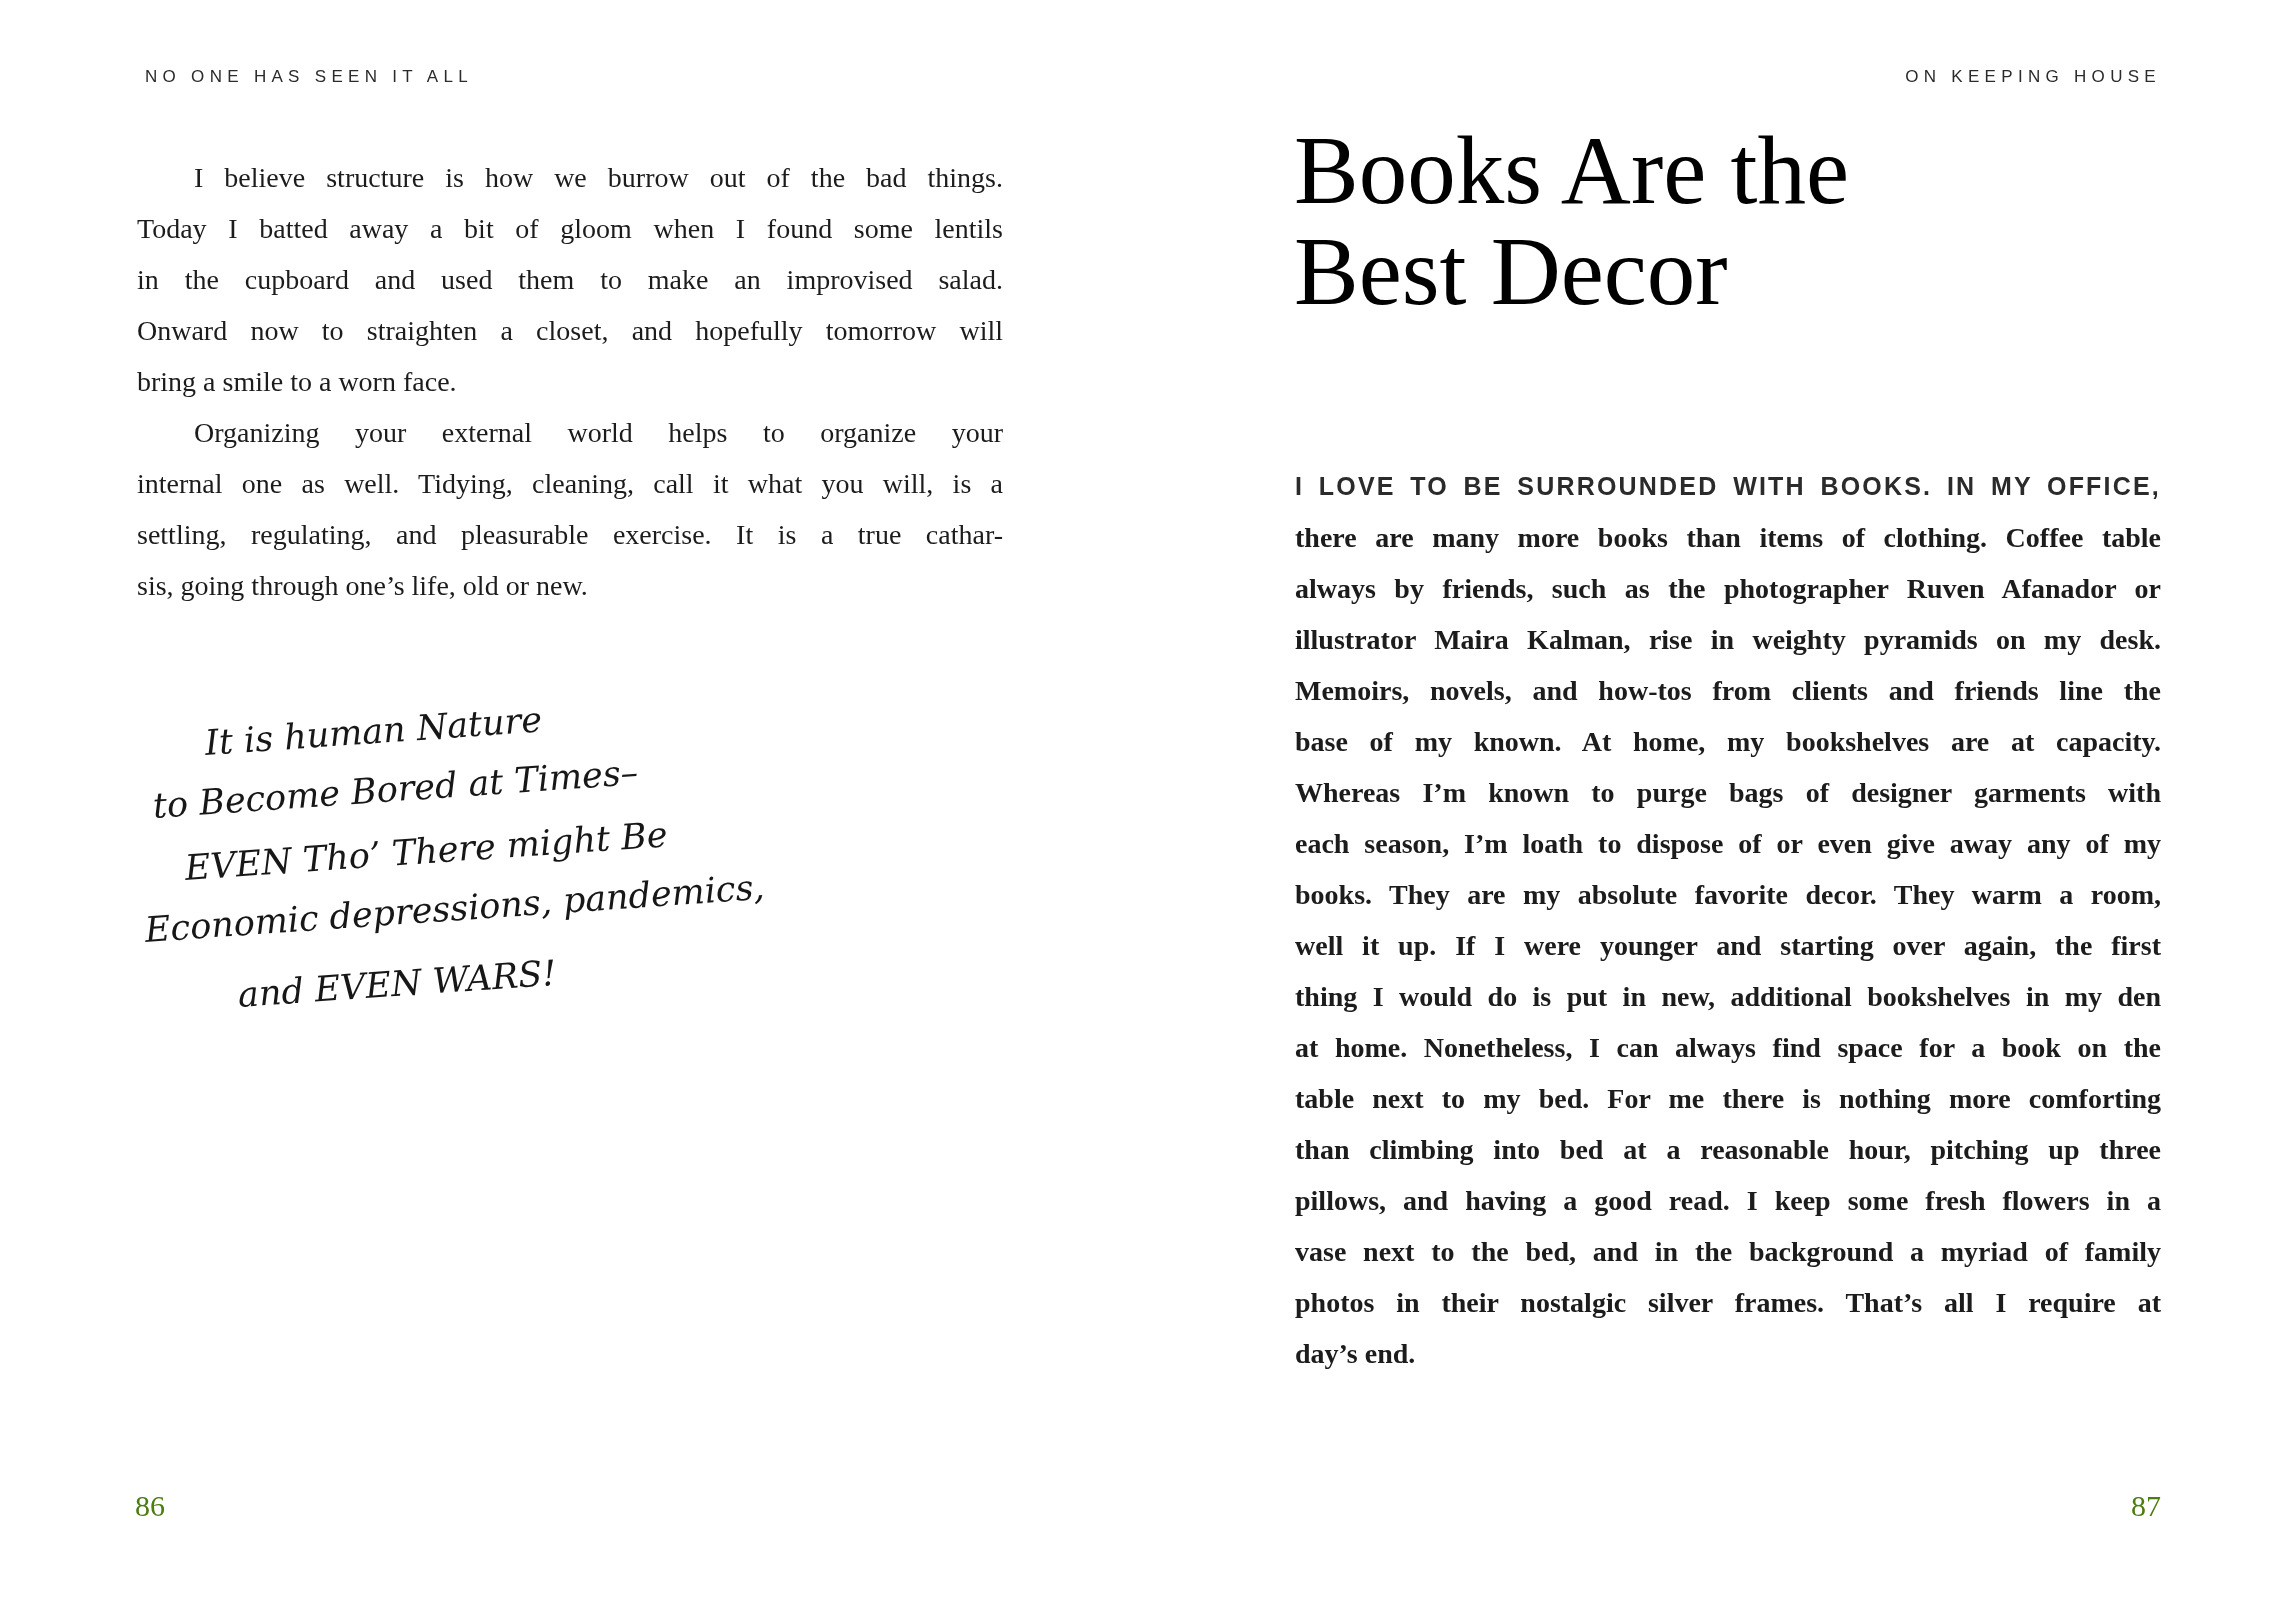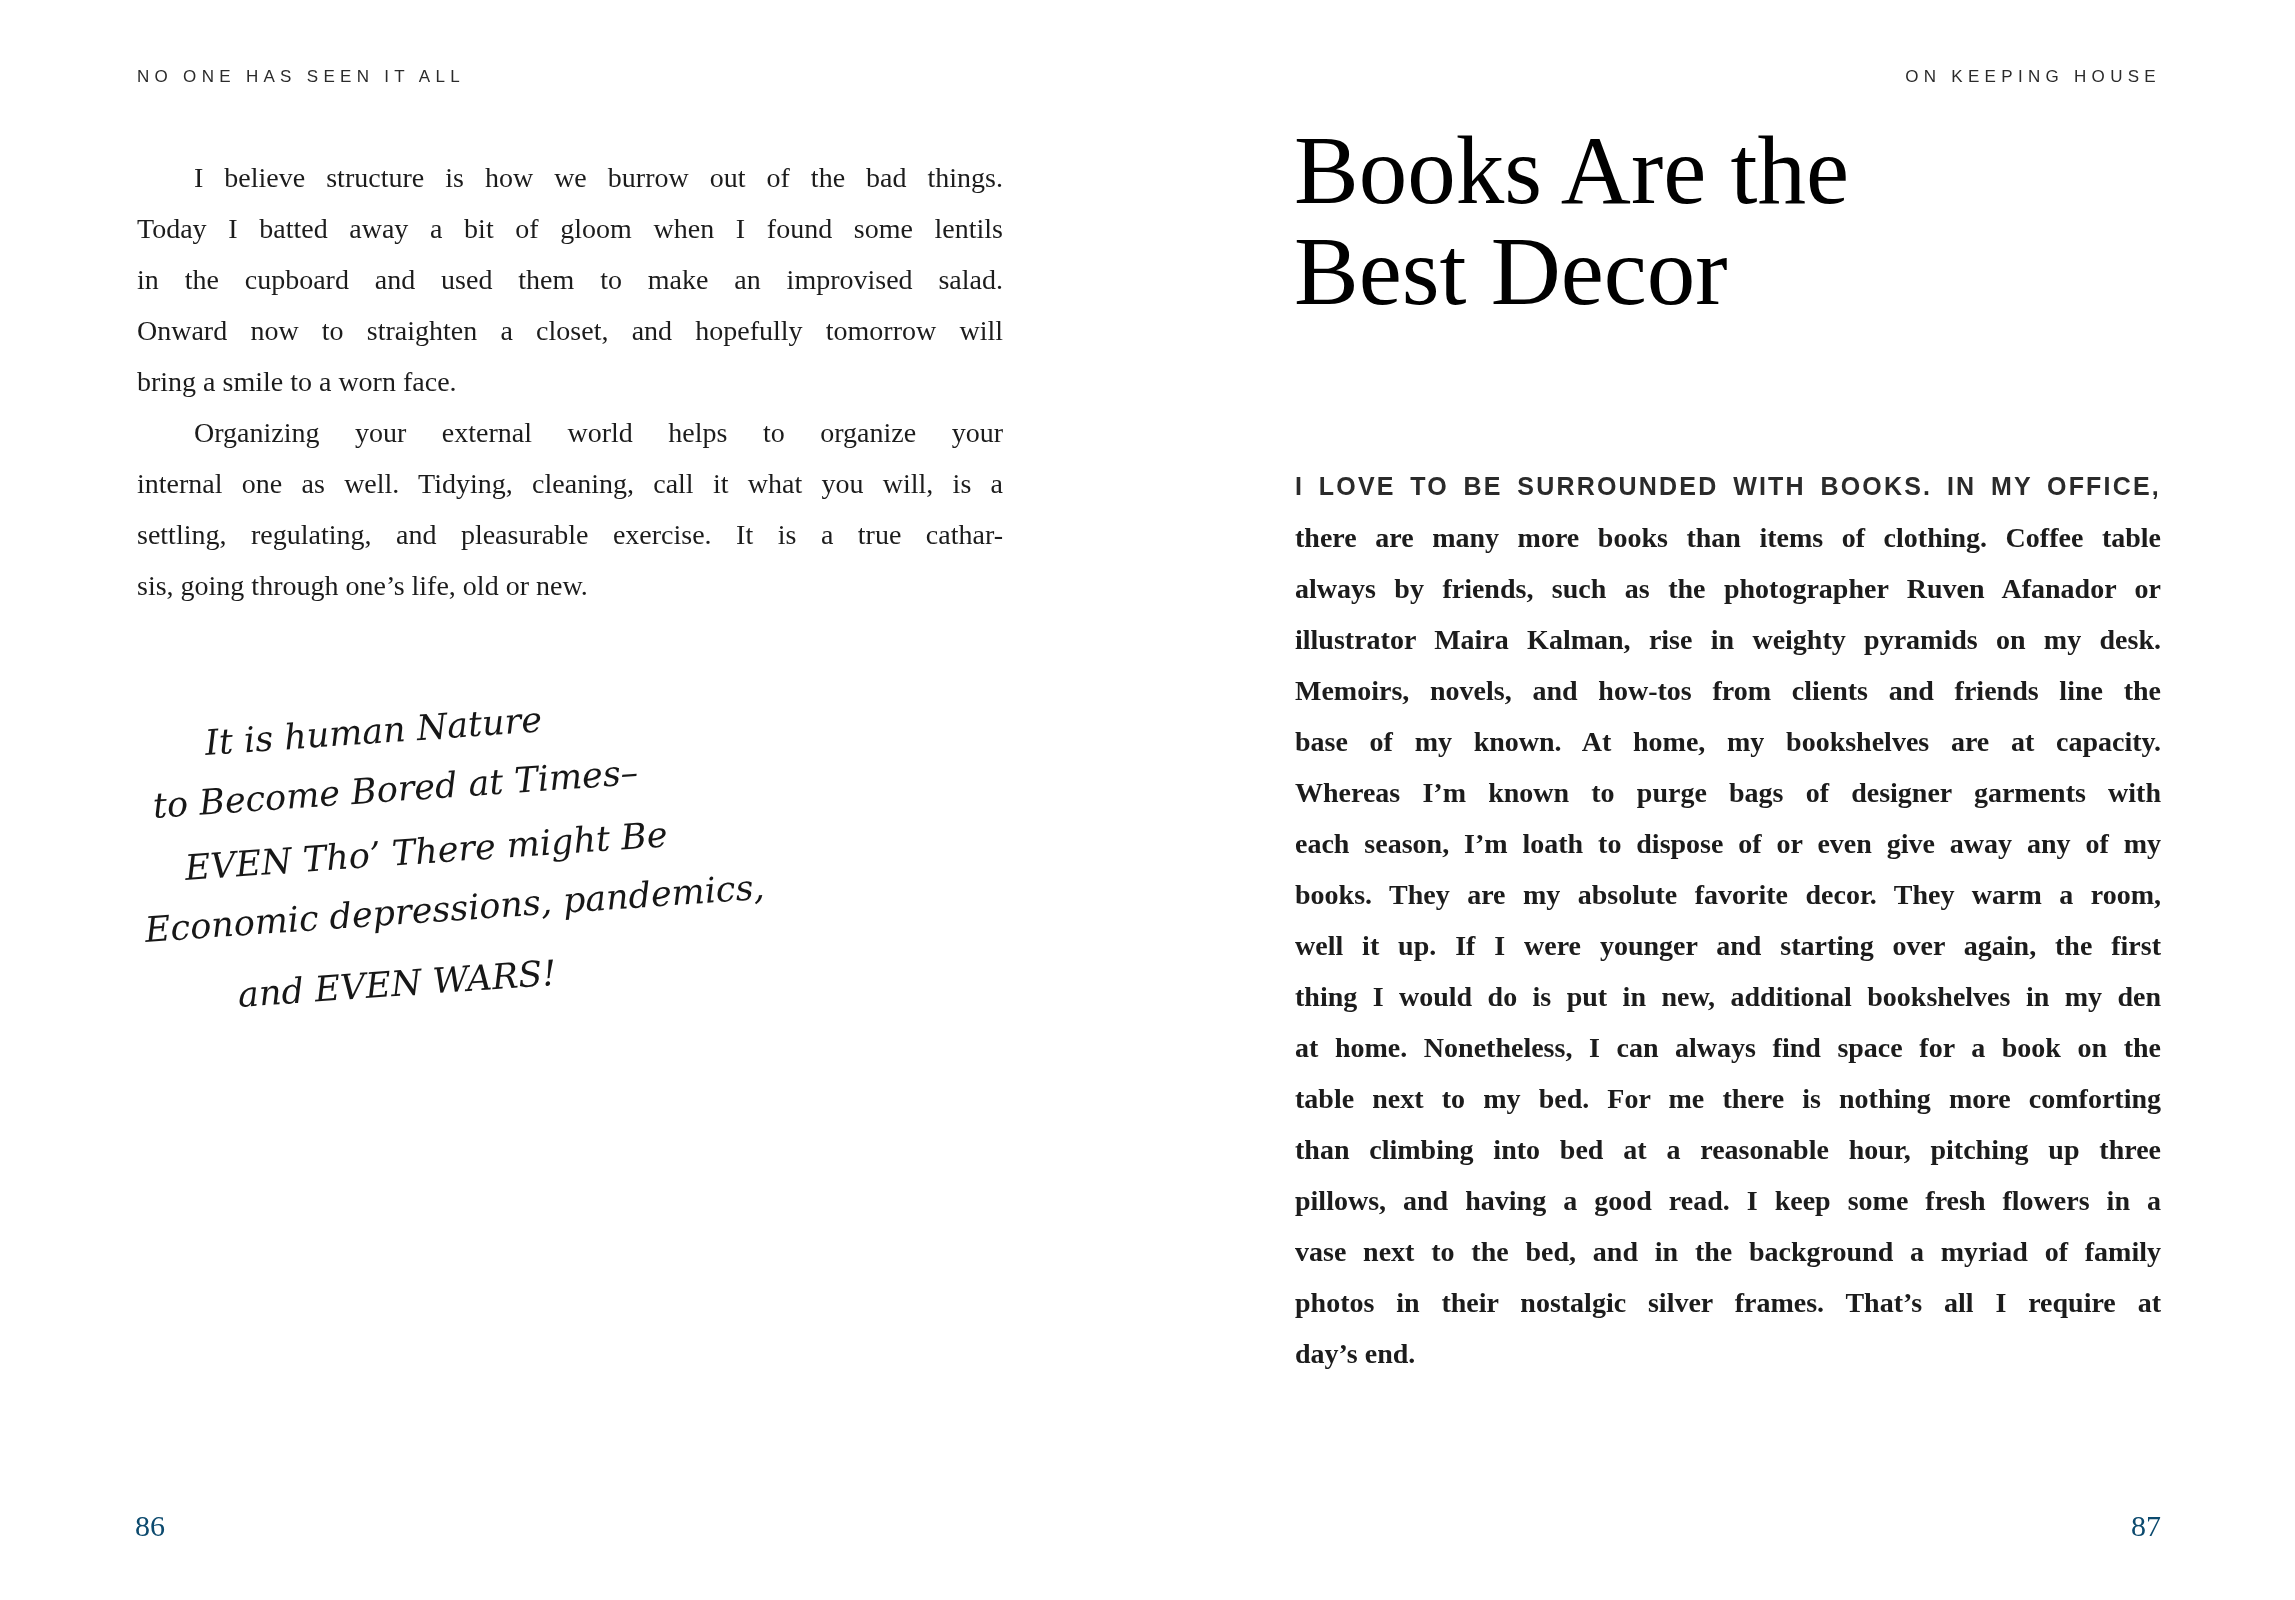--- a/index.html
+++ b/index.html
@@ -16,20 +16,21 @@
   .page-right { left: 1148px; }
 
   
   .running-header {
     position: absolute; top: 67px;
     font-family: "Liberation Sans", sans-serif;
     font-size: 17px; font-weight: 400;
     letter-spacing: 5.3px;
     color: #2b2b2b;
     white-space: nowrap;
+    margin-left: 8px;
   }
   .page-left  .running-header { left: 137px; }
   .page-right .running-header { right: 135px; text-align: right; }
 
   
   .body-text {
     position: absolute;
     width: 866px;
     font-size: 28px;
     line-height: 51px;
@@ -80,22 +81,21 @@
   .hw-line:nth-child(1) { left: 64px;  top: 26.5px;  }
   .hw-line:nth-child(2) { left: 12.4px;  top: 90px; }
   .hw-line:nth-child(3) { left: 44px;  top: 152px; }
   .hw-line:nth-child(4) { left: 3.5px;   top: 214px; }
   .hw-line:nth-child(5) { left: 97px; top: 279px; }
 
   
   .folio {
     position: absolute; top: 1489px;
     font-size: 30px;
-    color: #0c4a6e;
-    margin-top: 20px;
+    color: #4d7c0f;
   }
   .folio-left  { left: 135px; }
   .folio-right { right: 135px; text-align: right; }
 </style>
 </head>
 <body>
 
 <div>
 
   <section class="page page-left">

